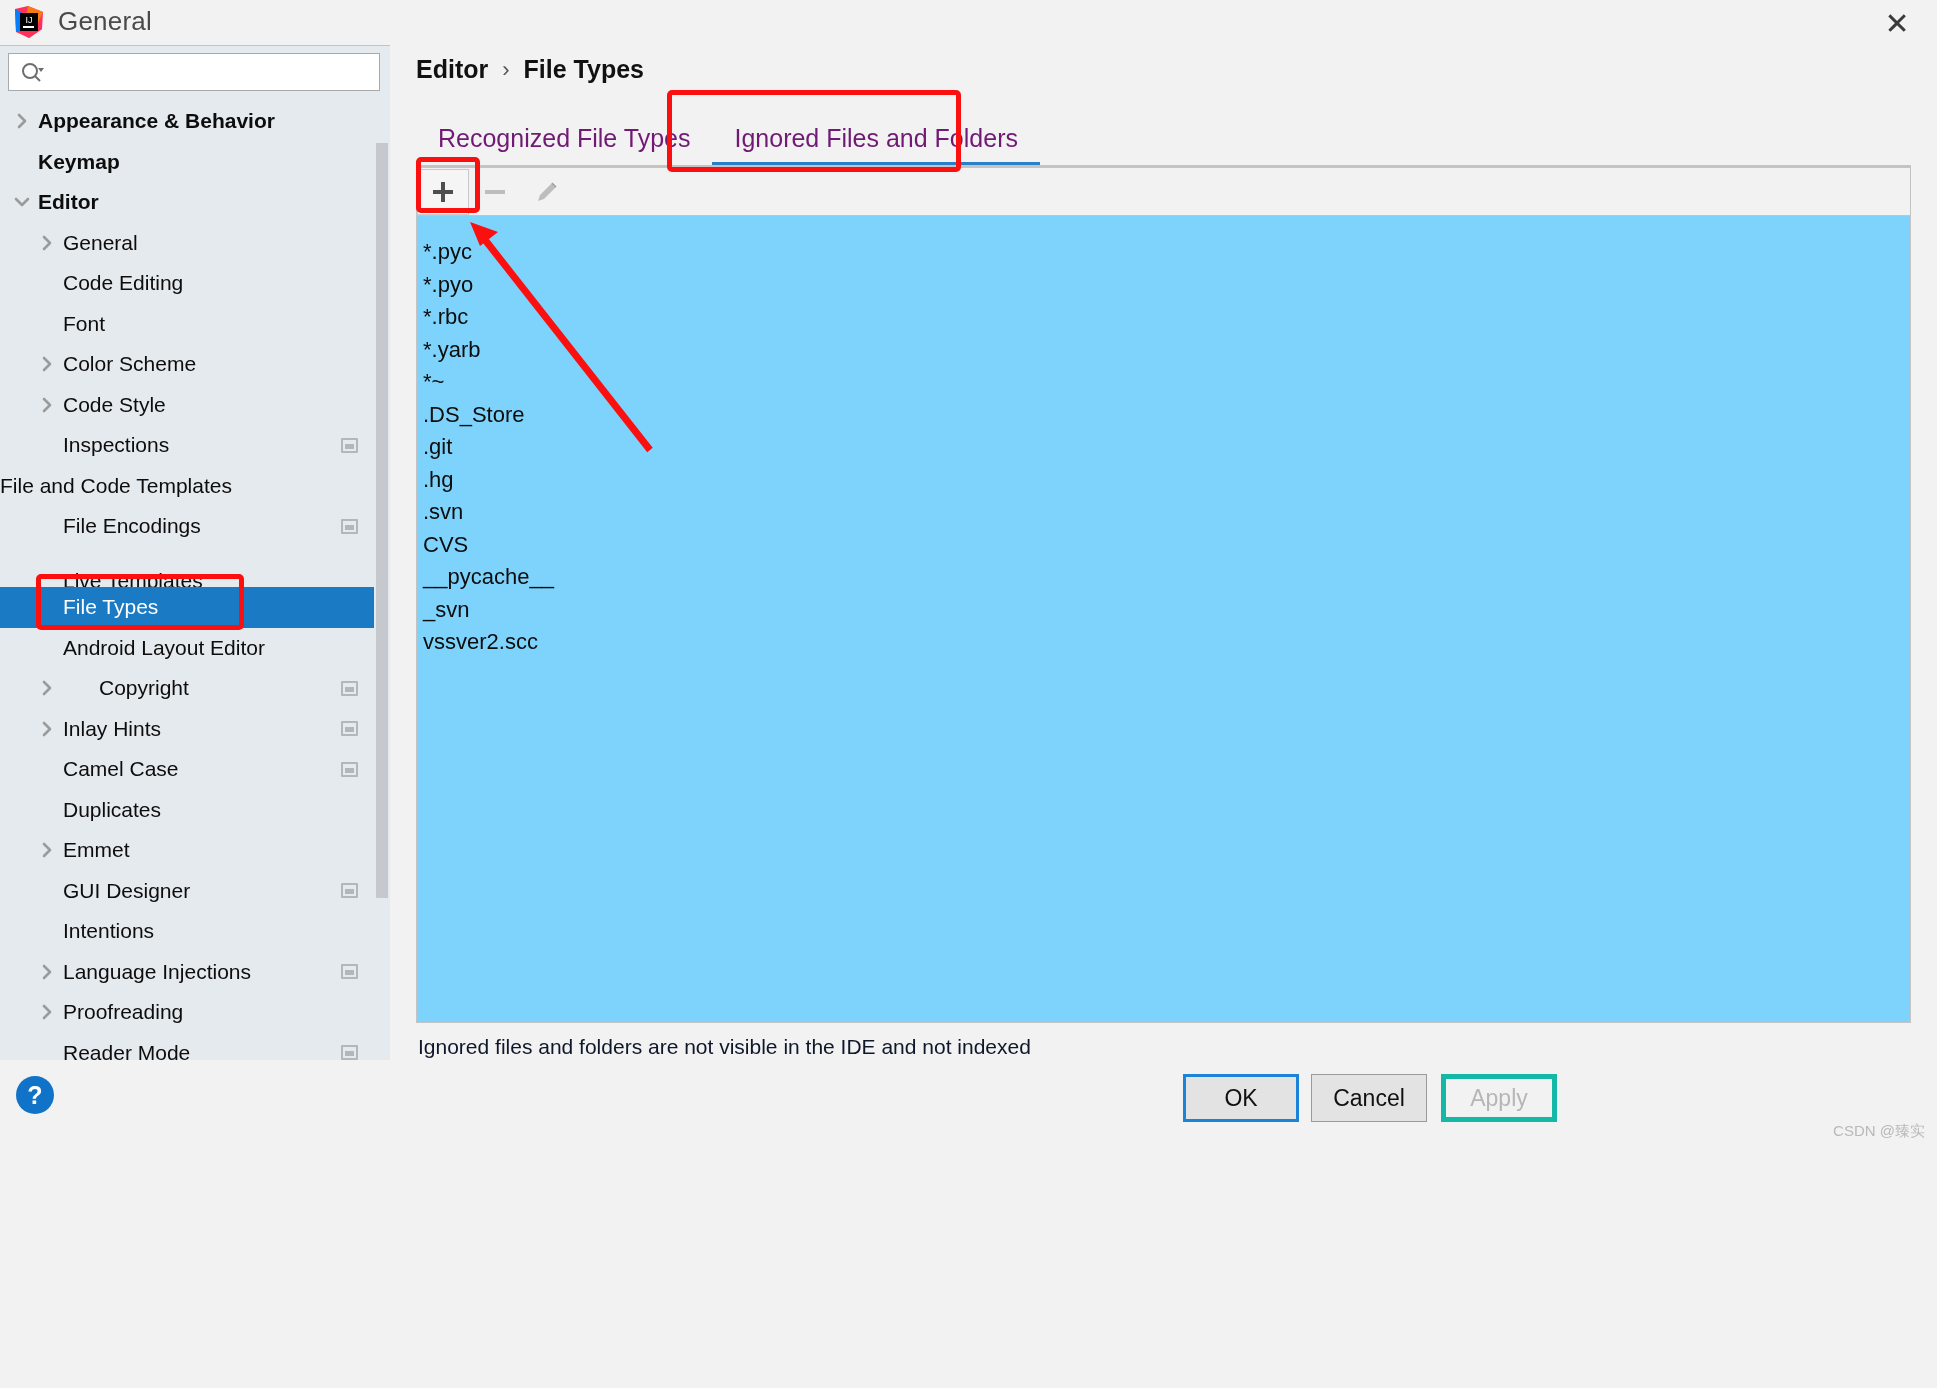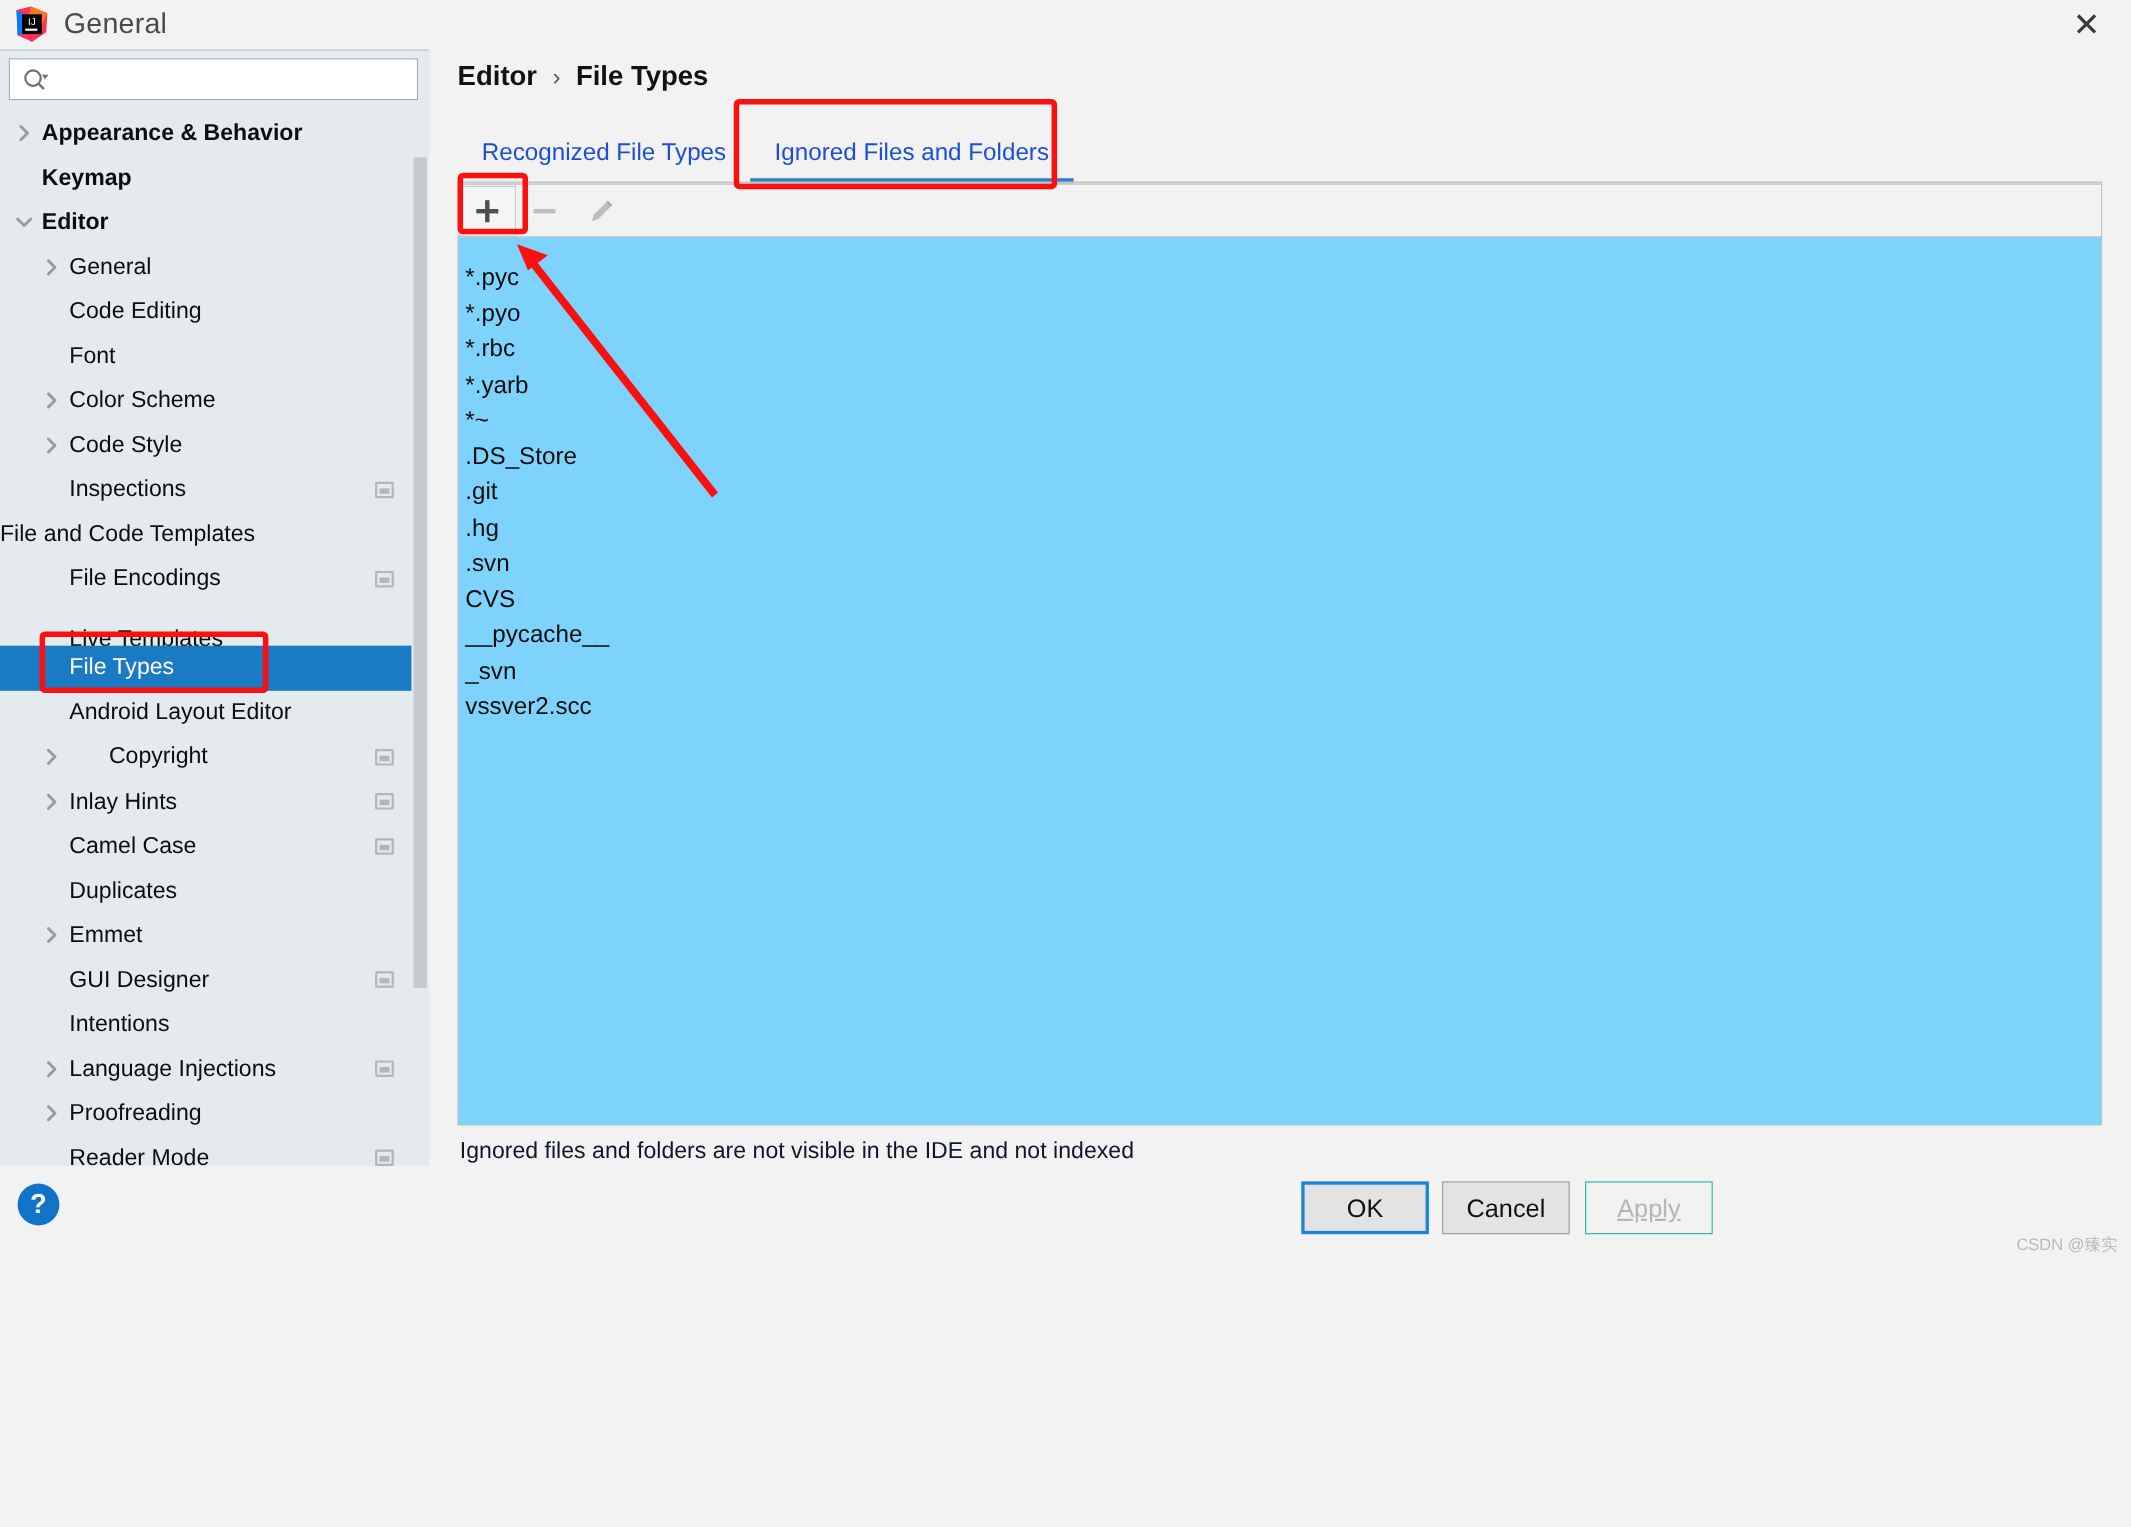--- a/index.html
+++ b/index.html
@@ -122,21 +122,21 @@
 
   .tabs {
     position: absolute; left: 26px; top: 62px;
     width: 1495px; height: 60px;
     display: flex; align-items: flex-end;
   }
   .tab {
     height: 58px;
     padding: 0 22px;
     display: flex; align-items: center;
-    font-size: 22px; color: #1d4ed8;
+    font-size: 25px; color: #701a75;
     cursor: pointer;
     position: relative;
   }
   .tab.active::after {
     content: ""; position: absolute; left: 0; right: 0; bottom: 0;
     height: 5px; background: #2a7fc9;
   }
   .tabs-underline {
     position: absolute; left: 26px; top: 120px;
     width: 1495px; height: 2px; background: #c4c4c4;
@@ -202,25 +202,24 @@
     font-size: 23px; color: #111111;
     display: flex; align-items: center; justify-content: center;
     cursor: pointer;
     font-family: "Liberation Sans", sans-serif;
   }
   .dlg-btn.primary {
     border: 3px solid #1b84d8;
     background: #e3e3e3;
   }
   .dlg-btn.disabled {
-    border: 1px solid #14b8a6;
+    border: 5px solid #14b8a6;
     background: #f2f2f2;
     color: #b6b6b6;
     cursor: default;
-    text-decoration: underline;
   }
   #btn-ok { left: 1183px; width: 116px; }
   #btn-cancel { left: 1311px; width: 116px; }
   #btn-apply { left: 1441px; width: 116px; }
   .watermark {
     position: absolute; right: 12px; top: 62px;
     font-size: 15px; color: #b9b9b9;
   }
 
   

